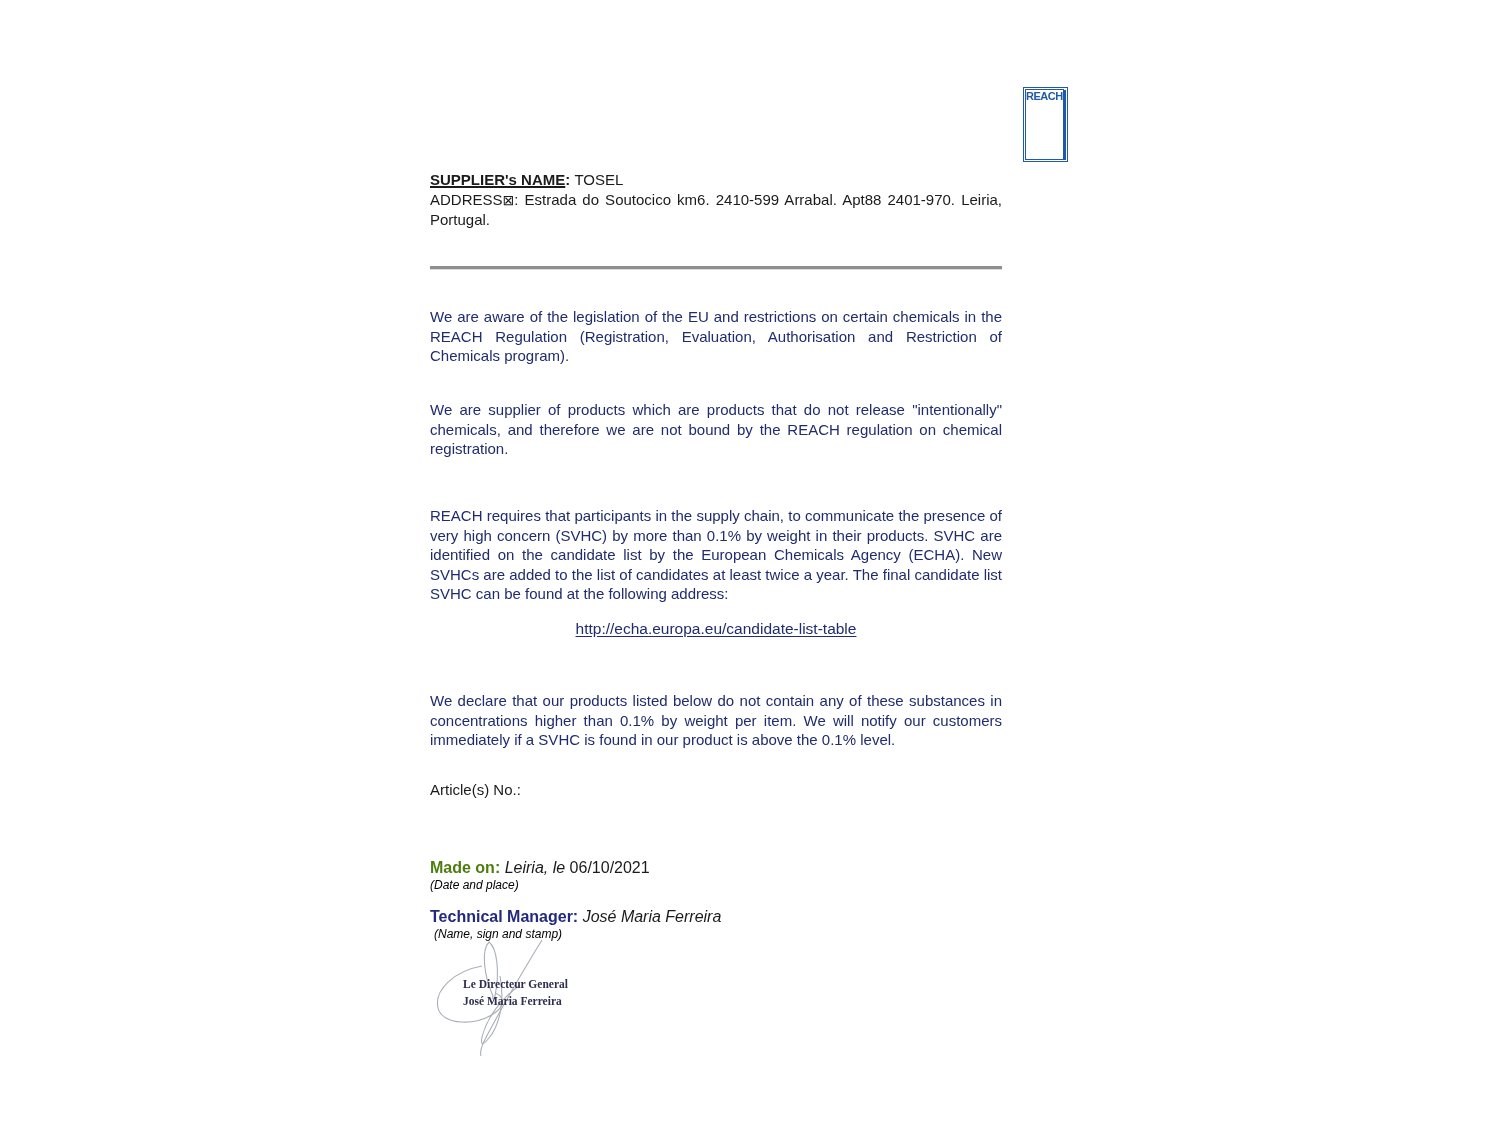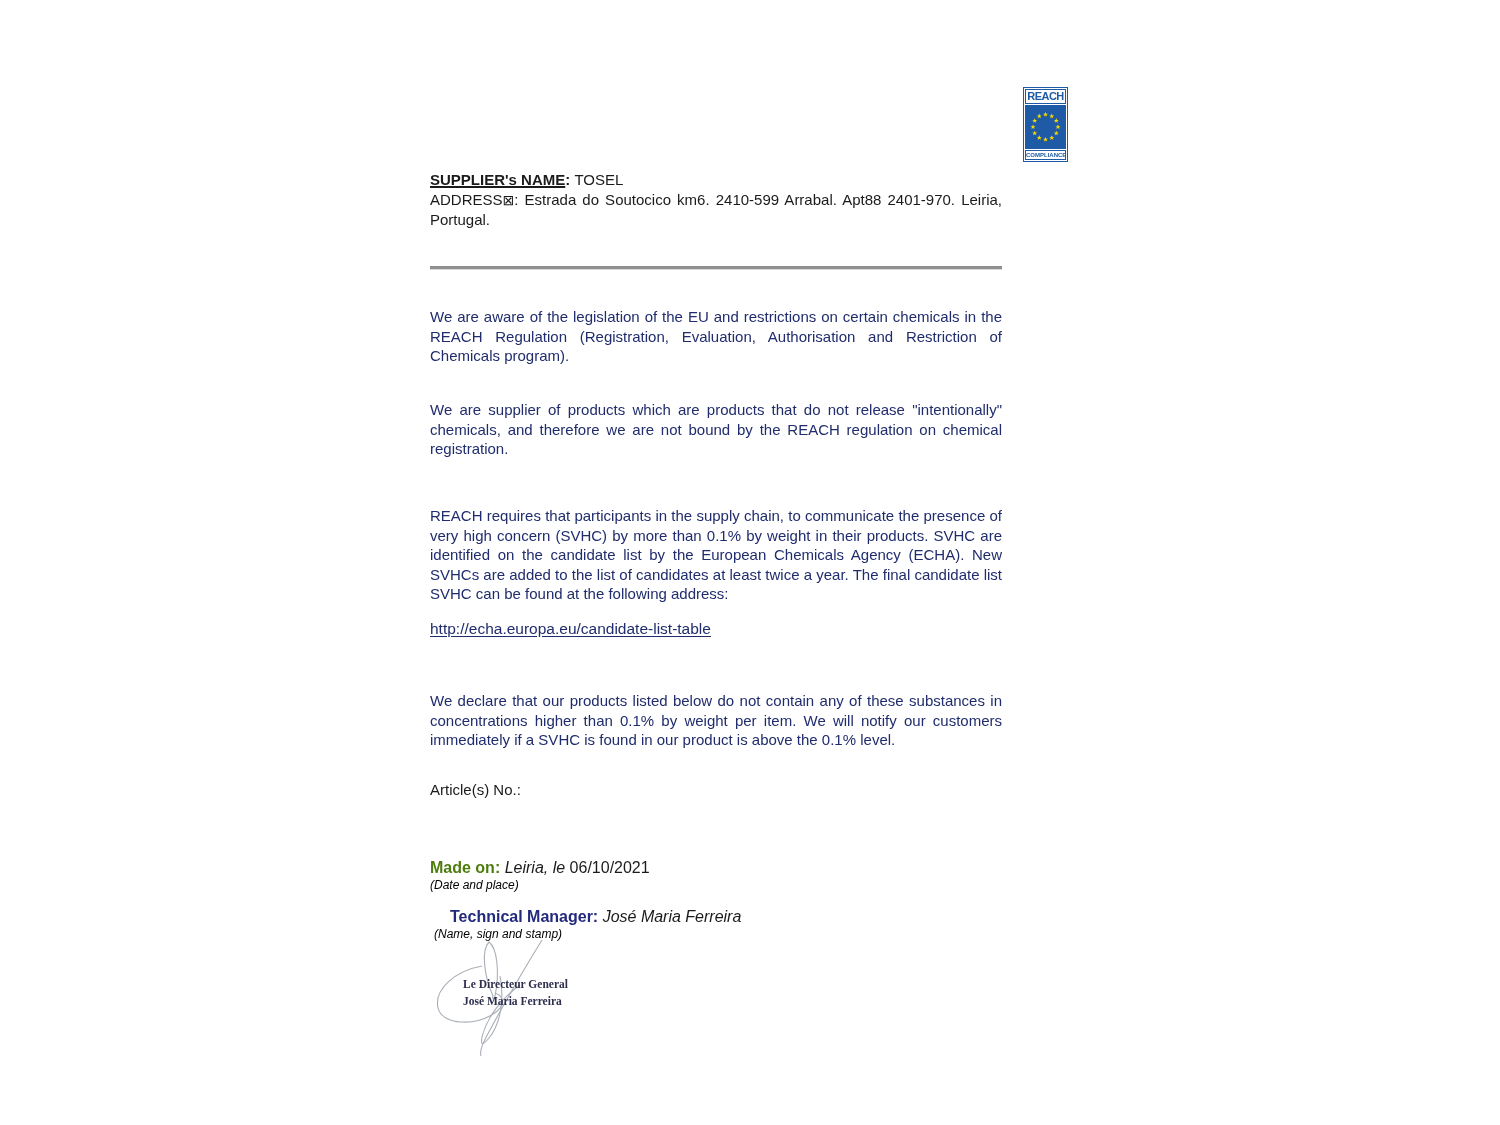--- a/index.html
+++ b/index.html
@@ -29,46 +29,46 @@
   
   .rule{top:266px;height:3px;background:#8f8f8f;border-bottom:1px solid #d9d9d9;}
 
   
   .para{color:#202c6d;font-size:15px;line-height:19.5px;text-align:justify;}
   .p1{top:292px;}
   .p2{top:385px;}
   .p3{top:491px;}
   .p4{top:676px;}
 
-  .linkline{top:620px;font-size:15.5px;}
+  .linkline{top:620px;text-align:center;font-size:15.5px;}
   .linkline a{color:#202c6d;text-decoration:underline;text-underline-offset:2px;}
 
   .article{top:766px;color:#1b1b1b;font-size:15px;}
 
   .madeon{top:843px;font-size:16px;color:#1b1b1b;}
   .madeon .lbl{color:#4d7c0f;font-weight:bold;}
   .madeon .it{font-style:italic;}
   .note{font-size:12px;font-style:italic;color:#000000;}
   .date-note{top:866px;}
   .manager{top:892px;font-size:16px;color:#1b1b1b;}
-  .manager .lbl{color:#23297d;font-weight:bold;margin-left:20px;}
+  .manager .lbl{color:#23297d;font-weight:bold;}
   .manager .it{font-style:italic;}
   .name-note{top:915px;padding-left:4px;}
 
   
   .signature{position:absolute;left:430px;top:938px;width:150px;height:140px;}
   .signature svg{position:absolute;left:0;top:0;}
   .sig-text{position:absolute;left:33px;top:38px;width:120px;
             font-family:"Liberation Serif", serif;font-weight:bold;
             font-size:11.5px;line-height:17px;color:#2e2e4e;}
 
   
   .reach-logo{position:absolute;left:1023px;top:87px;width:45px;height:75px;
               background:#fff;border:1px solid #1e5aa6;box-sizing:border-box;
-              display:flex;flex-direction:column;padding:1px;}
+              display:flex;flex-direction:row;padding:1px;}
   .reach-top{border:1px solid #1e5aa6;color:#1e5aa6;font-weight:bold;
              font-size:11px;line-height:13px;text-align:center;
              letter-spacing:-0.5px;}
   .reach-flag{flex:1;margin-top:1px;background:#1e5aa6;position:relative;}
   .reach-flag svg{position:absolute;inset:0;width:100%;height:100%;}
   .reach-bottom{border:1px solid #1e5aa6;margin-top:1px;color:#1e5aa6;
                 font-weight:bold;font-size:6px;line-height:8px;text-align:center;
                 white-space:nowrap;overflow:hidden;transform-origin:center;}
 </style>
 </head>

